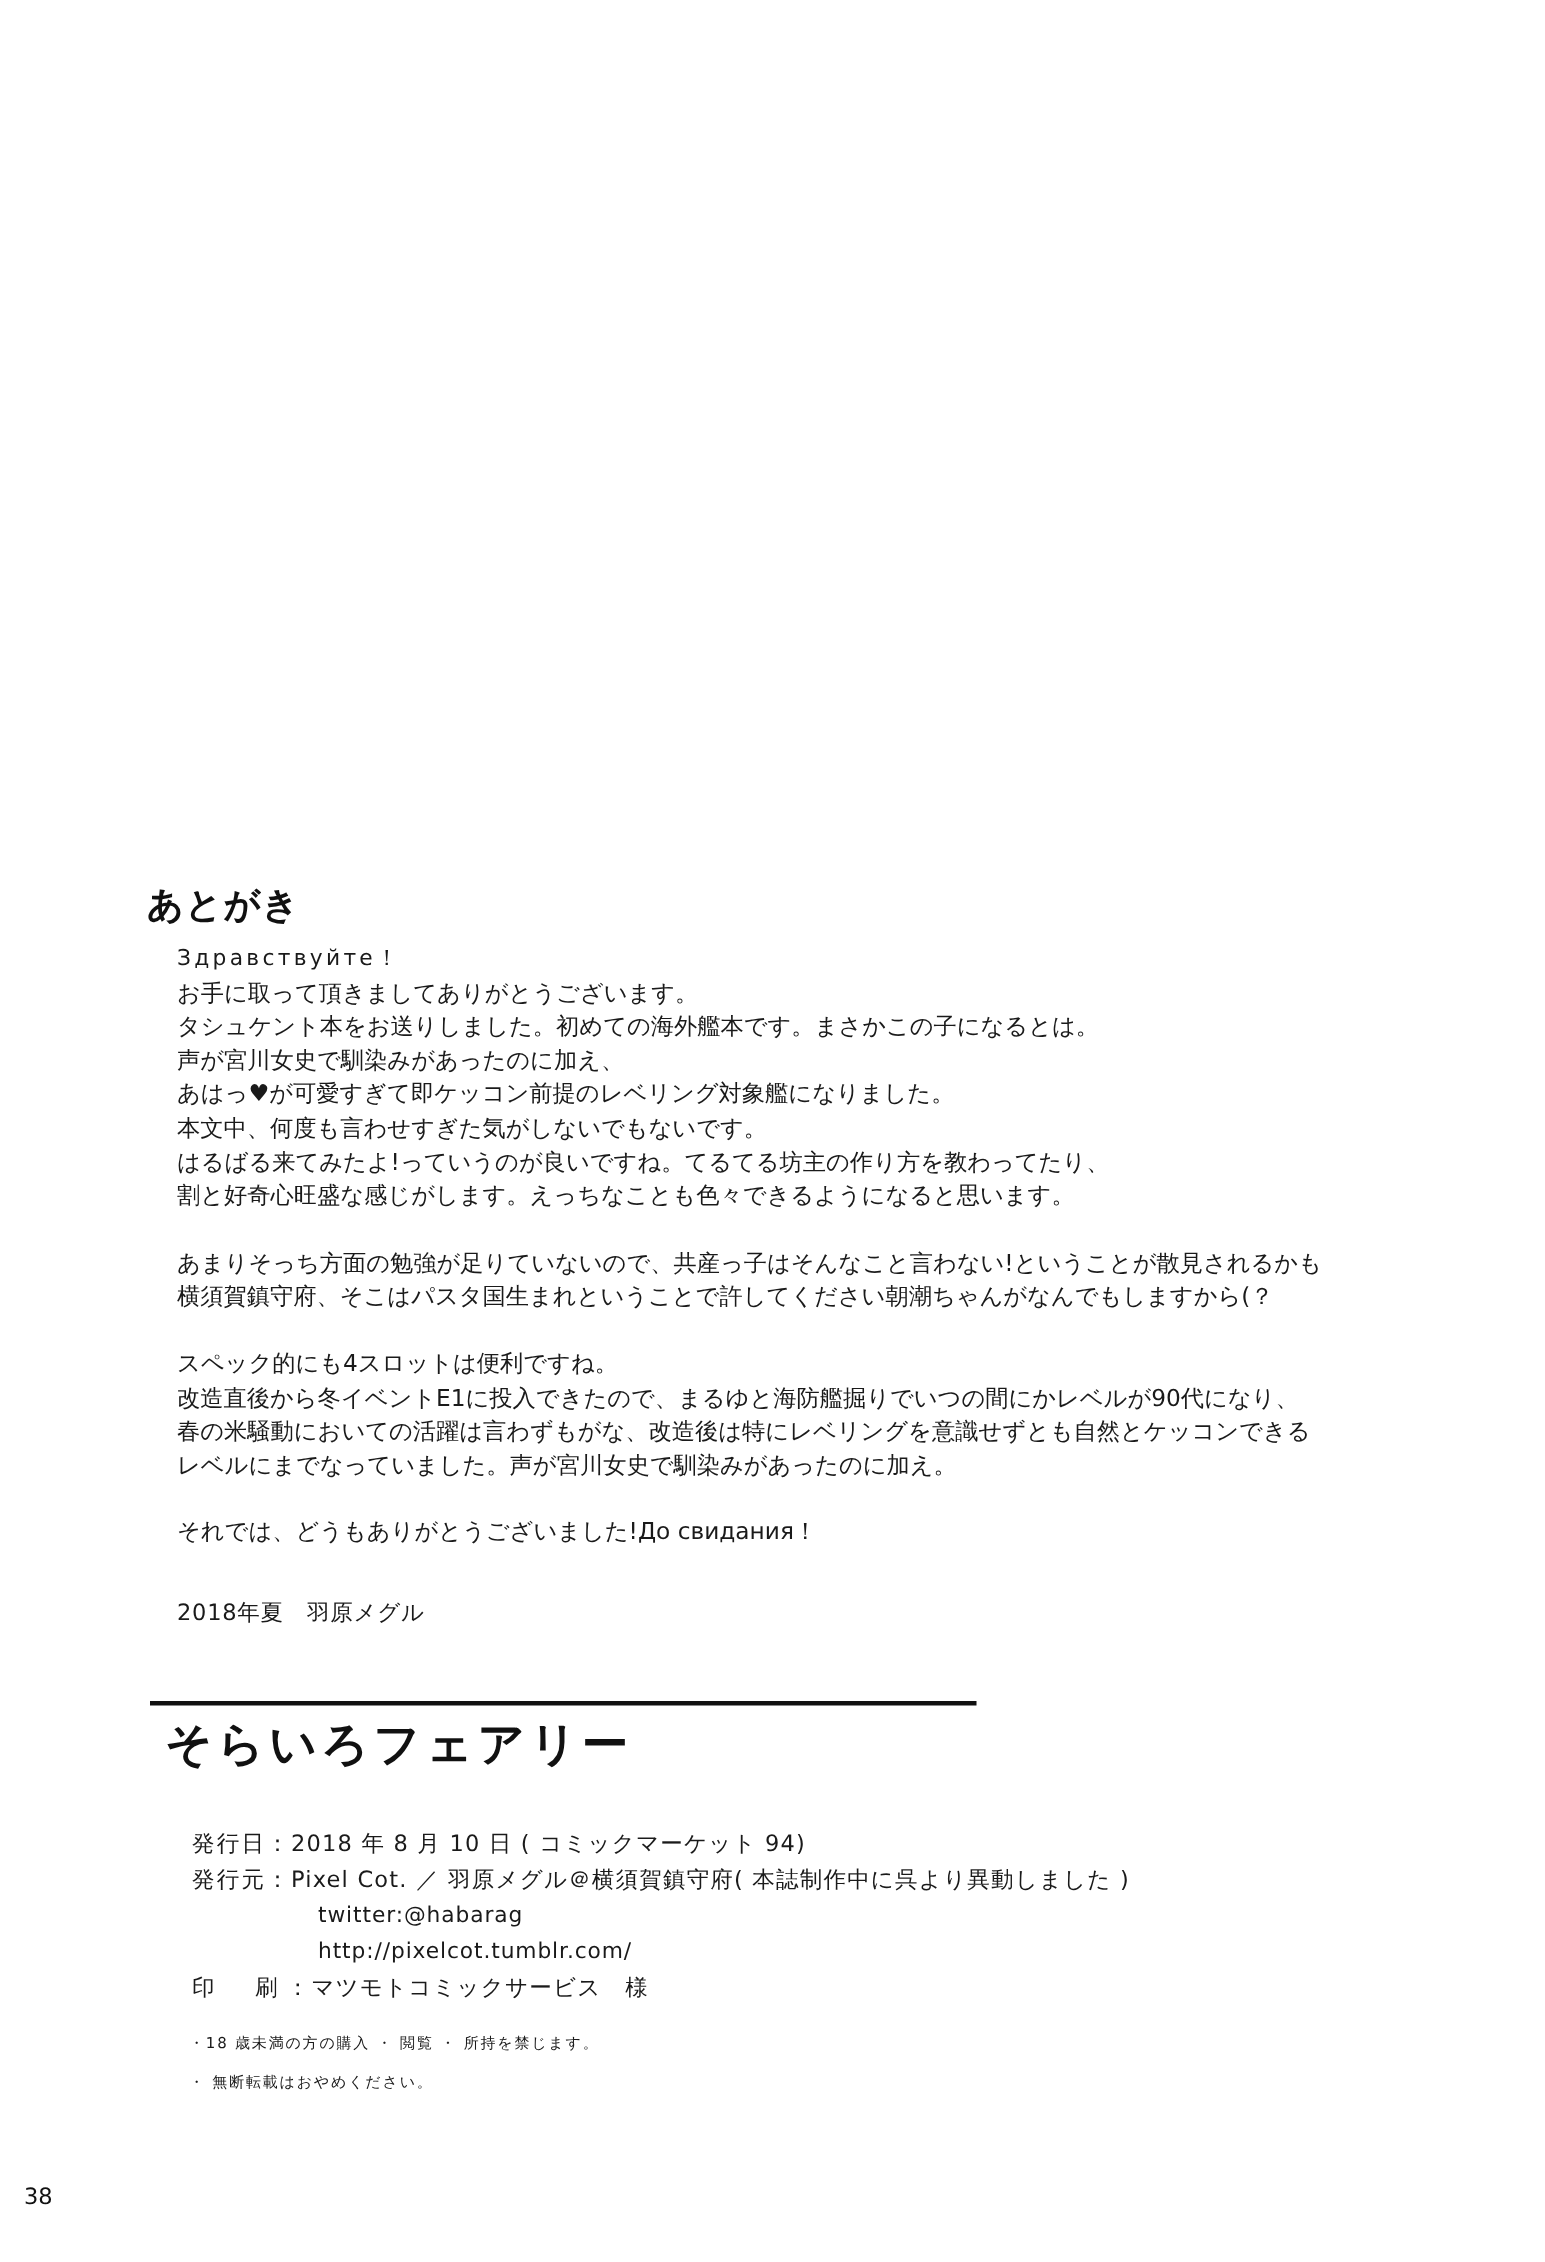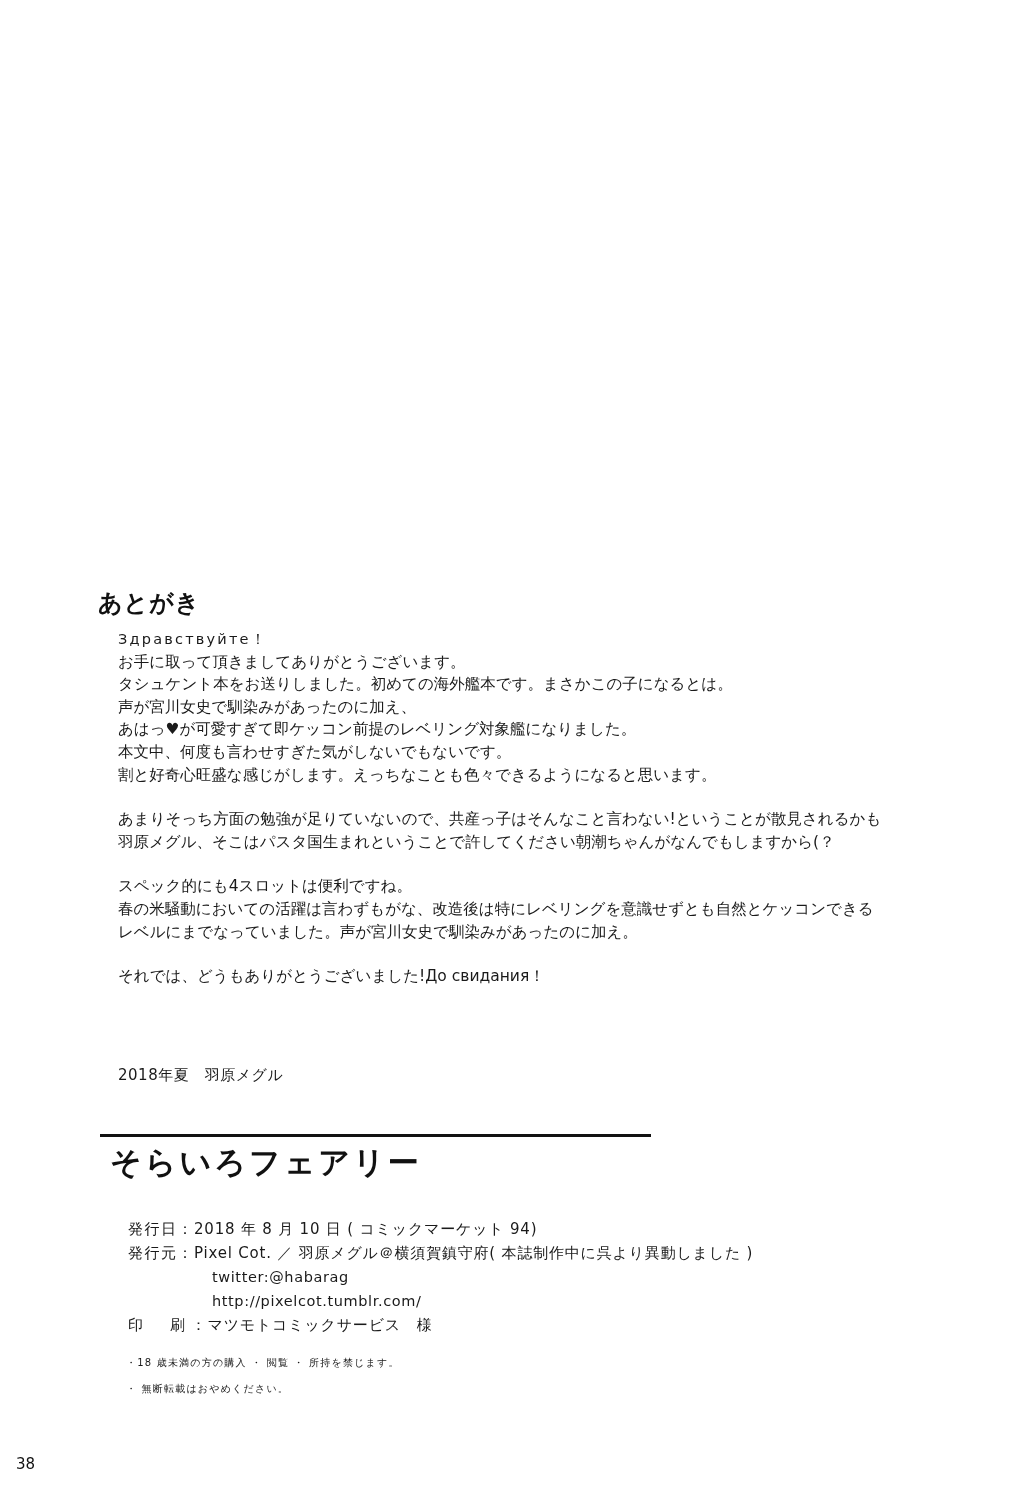--- a/index.html
+++ b/index.html
@@ -135,26 +135,28 @@
 
   <h1 class="afterword-title">あとがき</h1>
 
   <div class="afterword-body">
     <p class="greet">Здравствуйте！</p>
     <p>お手に取って頂きましてありがとうございます。</p>
     <p>タシュケント本をお送りしました。初めての海外艦本です。まさかこの子になるとは。</p>
     <p>声が宮川女史で馴染みがあったのに加え、</p>
     <p>あはっ♥が可愛すぎて即ケッコン前提のレベリング対象艦になりました。</p>
     <p>本文中、何度も言わせすぎた気がしないでもないです。</p>
+    <p>はるばる来てみたよ!っていうのが良いですね。てるてる坊主の作り方を教わってたり、</p>
     <p>割と好奇心旺盛な感じがします。えっちなことも色々できるようになると思います。</p>
 
     <p class="gap">あまりそっち方面の勉強が足りていないので、共産っ子はそんなこと言わない!ということが散見されるかも</p>
-    <p>羽原メグル、そこはパスタ国生まれということで許してください朝潮ちゃんがなんでもしますから(？</p>
+    <p>横須賀鎮守府、そこはパスタ国生まれということで許してください朝潮ちゃんがなんでもしますから(？</p>
 
     <p class="gap">スペック的にも4スロットは便利ですね。</p>
+    <p>改造直後から冬イベントE1に投入できたので、まるゆと海防艦掘りでいつの間にかレベルが90代になり、</p>
     <p>春の米騒動においての活躍は言わずもがな、改造後は特にレベリングを意識せずとも自然とケッコンできる</p>
     <p>レベルにまでなっていました。声が宮川女史で馴染みがあったのに加え。</p>
 
     <p class="gap sp">それでは、どうもありがとうございました!До свидания！</p>
   </div>
 
   <div class="signature">2018年夏　羽原メグル</div>
 
   <div class="divider"></div>
 

